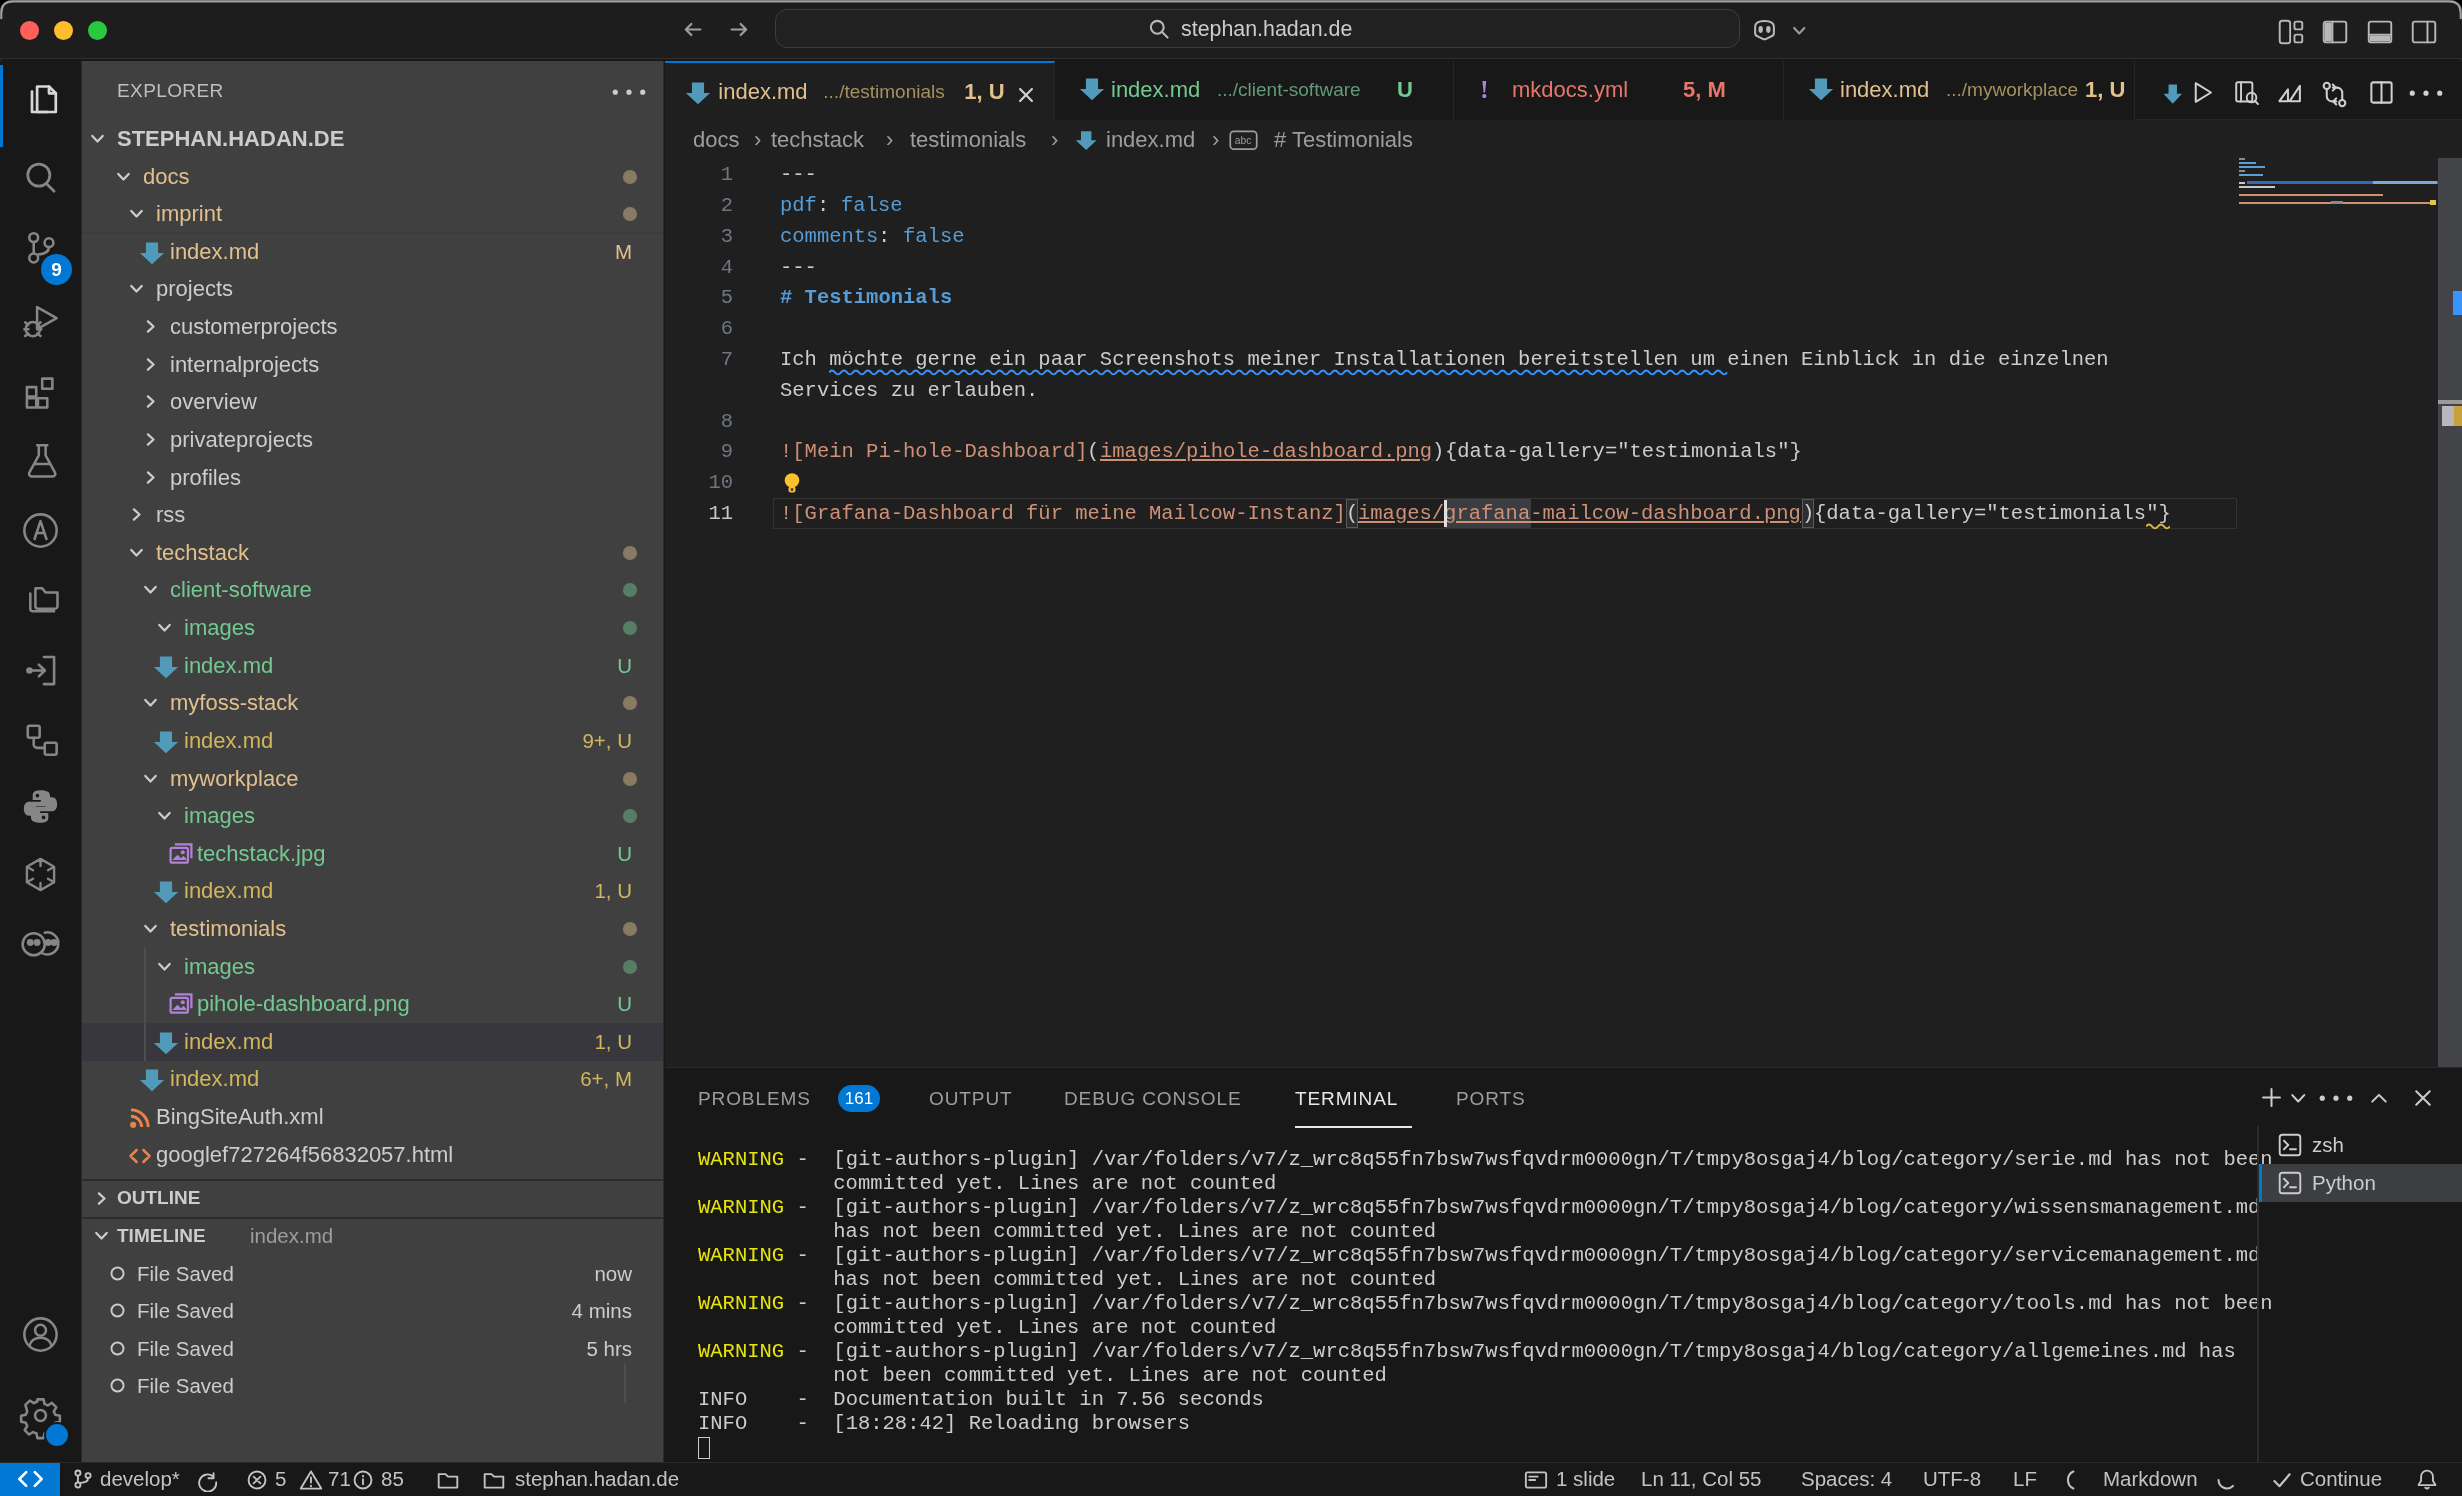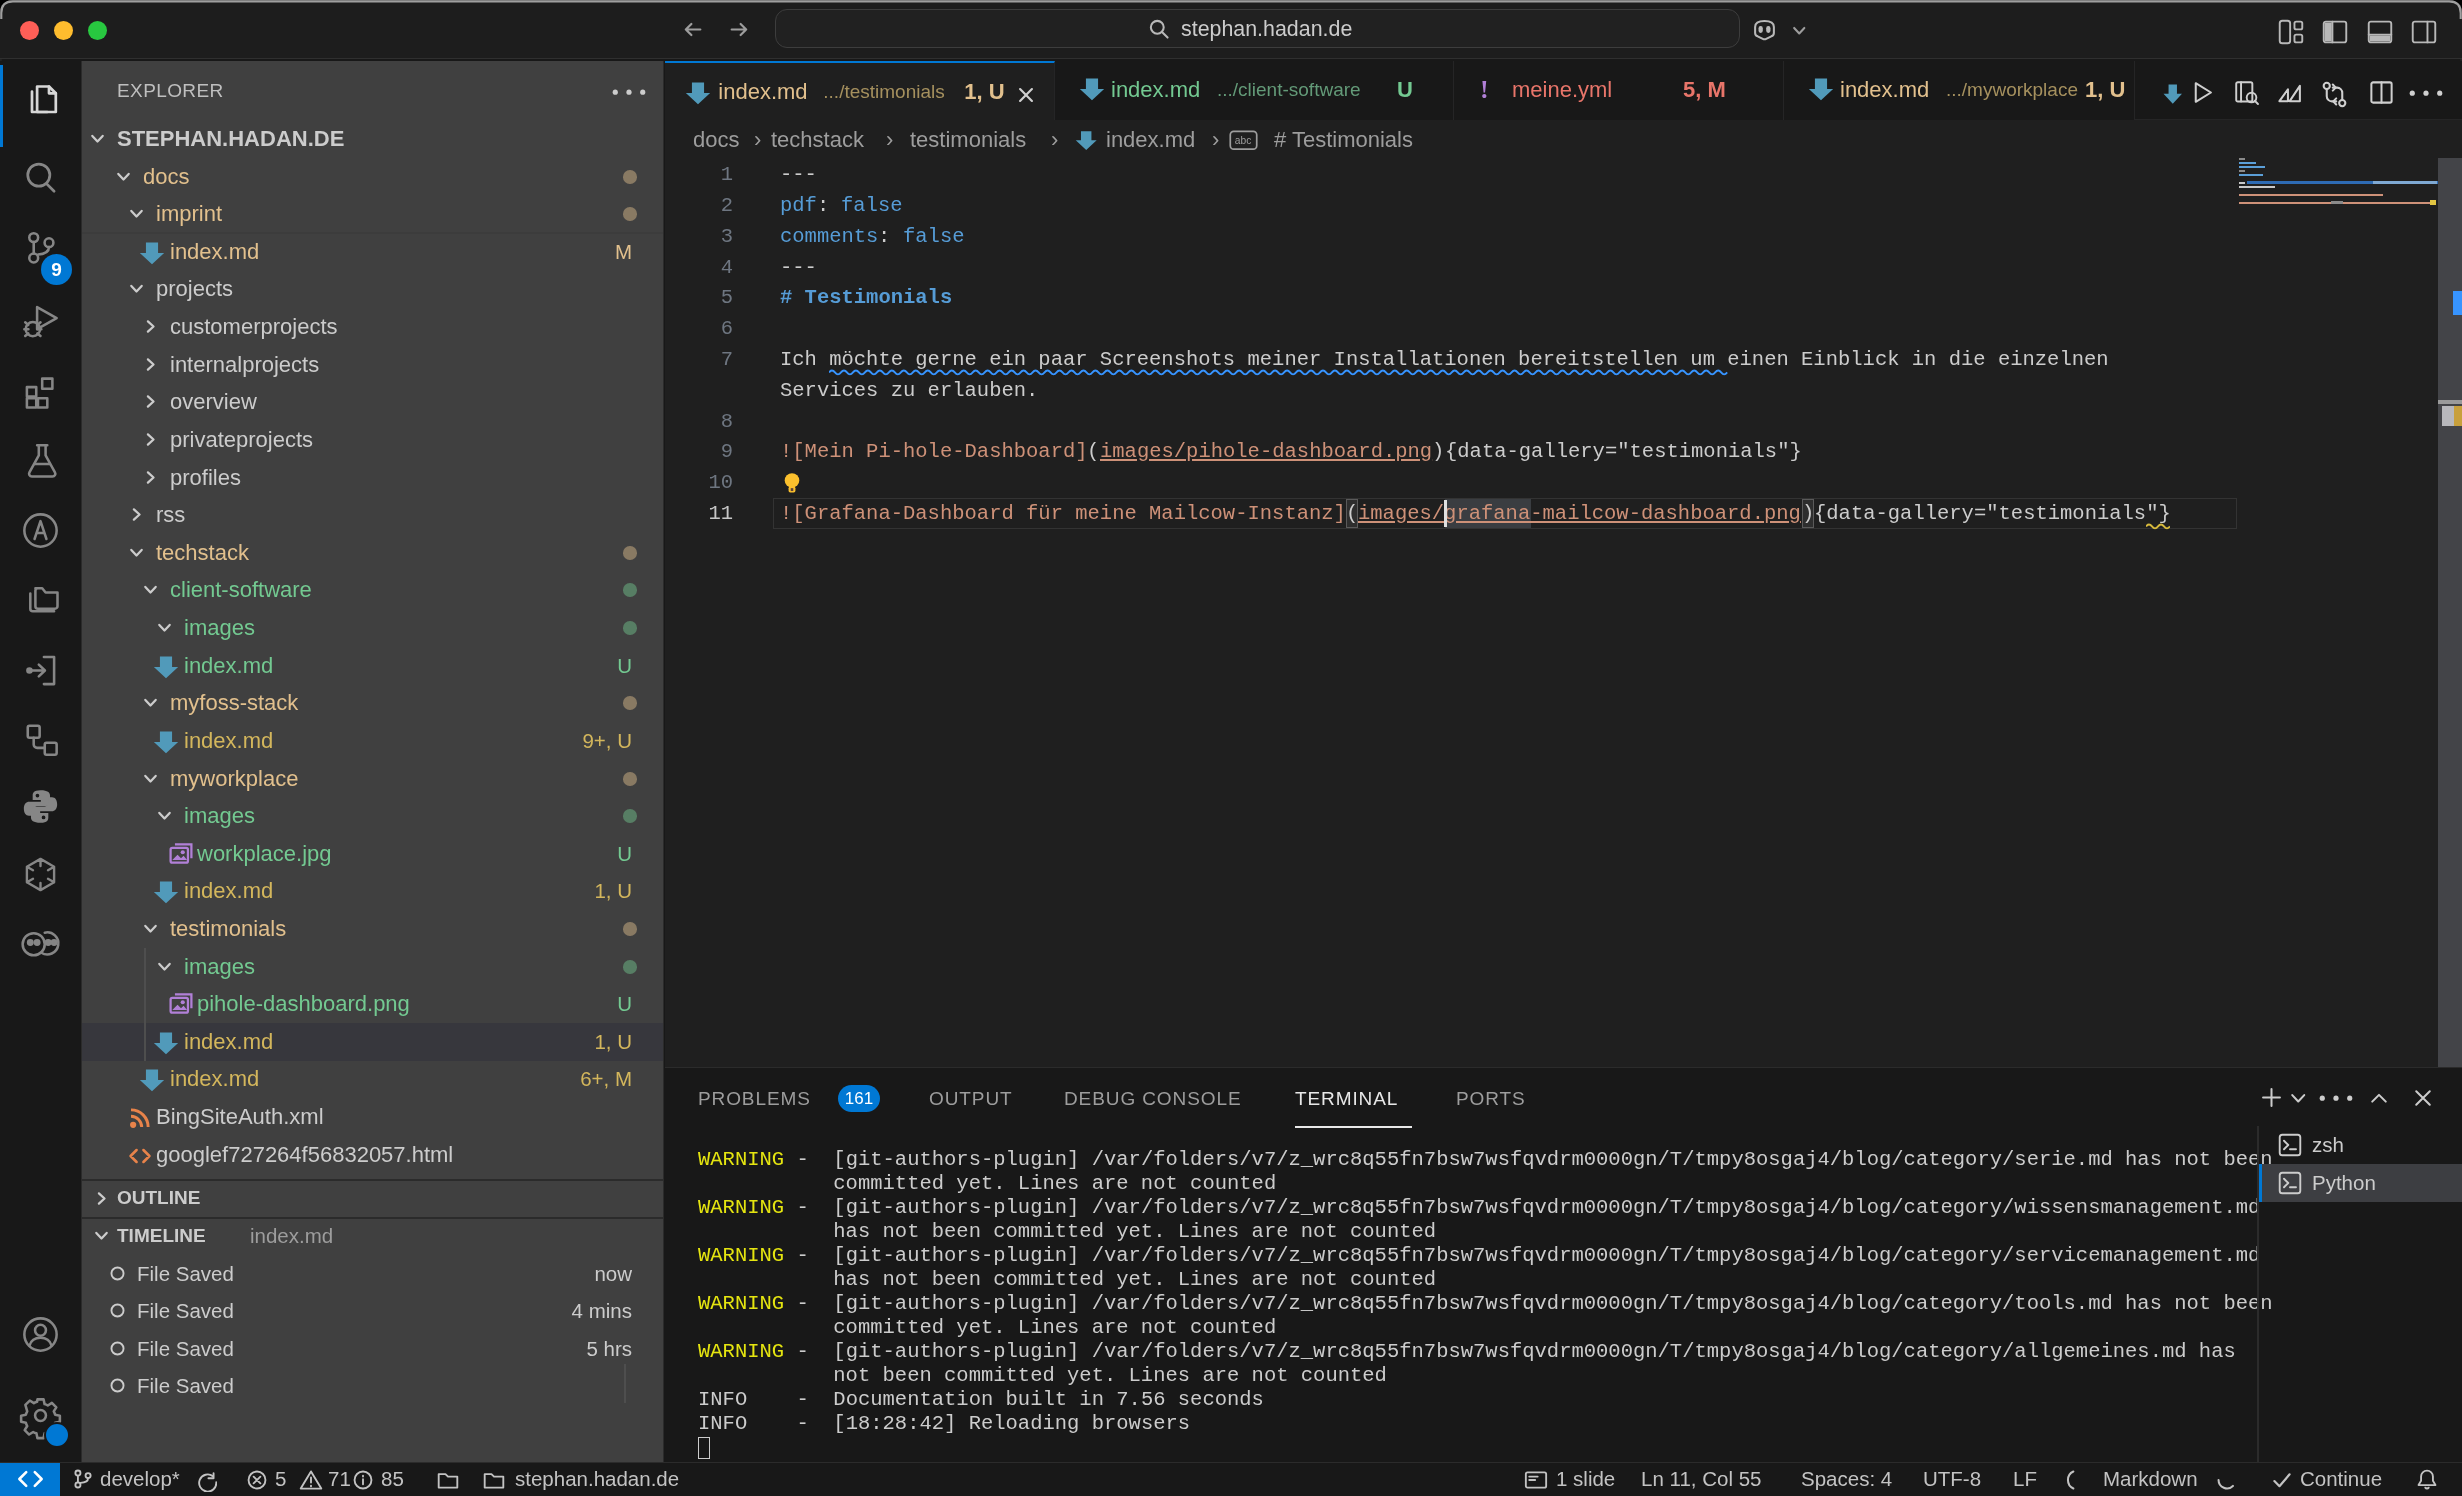--- a/index.html
+++ b/index.html
@@ -327,21 +327,21 @@
       </div>
 <div class="trow" style="top:774px;">
         <svg class="icon" style="left:86px;top:6px" width="26" height="26" viewBox="0 0 30 30">
           <g fill="none" stroke="#b180d7" stroke-width="2.6">
             <rect x="3" y="8" width="20" height="17" rx="2"></rect>
             <path d="M8 4 h19 v16"></path>
             <circle cx="17" cy="13" r="2.4" fill="#b180d7" stroke="none"></circle>
             <path d="M5 22 l6-6 4 4 3-3 4 5" fill="#b180d7" stroke="none"></path>
           </g>
         </svg>
-        <span class="lbl" style="left:115px;color:#73c991;">workplace.jpg</span>
+        <span class="lbl" style="left:115px;color:#73c991;">techstack.jpg</span>
         <span class="badge" style="color:#73c991">U</span>
       </div>
 <div class="trow" style="top:811px;">
         <svg class="icon" style="left:71px;top:6.8px" width="26" height="26" viewBox="0 0 30 30">
           <path fill="#519aba" d="M8 3 h14 v12 h7 L15 28 L1 15 h7 z" transform="scale(1.0)"></path>
         </svg>
         <span class="lbl" style="left:102px;color:#d3b65c;">index.md</span>
         <span class="badge" style="color:#d3b65c">1, U</span>
       </div>
 <div class="trow" style="top:849px;">
@@ -472,21 +472,21 @@
 <div class="tab" style="left:390px;width:399px">
         <svg class="icon" style="left:24px;top:15.4px" width="26" height="26" viewBox="0 0 30 30">
           <path fill="#519aba" d="M8 3 h14 v12 h7 L15 28 L1 15 h7 z" transform="scale(1.0)"></path>
         </svg>
         <span class="tabtxt" style="left:56px;color:#73c991">index.md</span>
         <span class="tabtxt" style="left:162px;font-size:19px;color:#639a78">.../client-software</span>
         <span class="tabtxt" style="left:342px;color:#73c991;font-weight:bold">U</span>
       </div>
 <div class="tab" style="left:789px;width:330px">
         <span class="tabtxt" style="left:26px;color:#b180d7;font-weight:bold;font-family:'Liberation Serif',serif;font-size:26px">!</span>
-        <span class="tabtxt" style="left:58px;color:#e8756a">meine.yml</span>
+        <span class="tabtxt" style="left:58px;color:#e8756a">mkdocs.yml</span>
         <span class="tabtxt" style="left:229px;color:#e8756a;font-weight:bold">5, M</span>
       </div>
 <div class="tab" style="left:1119px;width:351px">
         <svg class="icon" style="left:24px;top:15.4px" width="26" height="26" viewBox="0 0 30 30">
           <path fill="#519aba" d="M8 3 h14 v12 h7 L15 28 L1 15 h7 z" transform="scale(1.0)"></path>
         </svg>
         <span class="tabtxt" style="left:56px;color:#e2c08d">index.md</span>
         <span class="tabtxt" style="left:162px;font-size:19px;color:#a5905e">.../myworkplace</span>
         <span class="tabtxt" style="left:301px;color:#e2c08d;font-weight:bold">1, U</span>
       </div>

